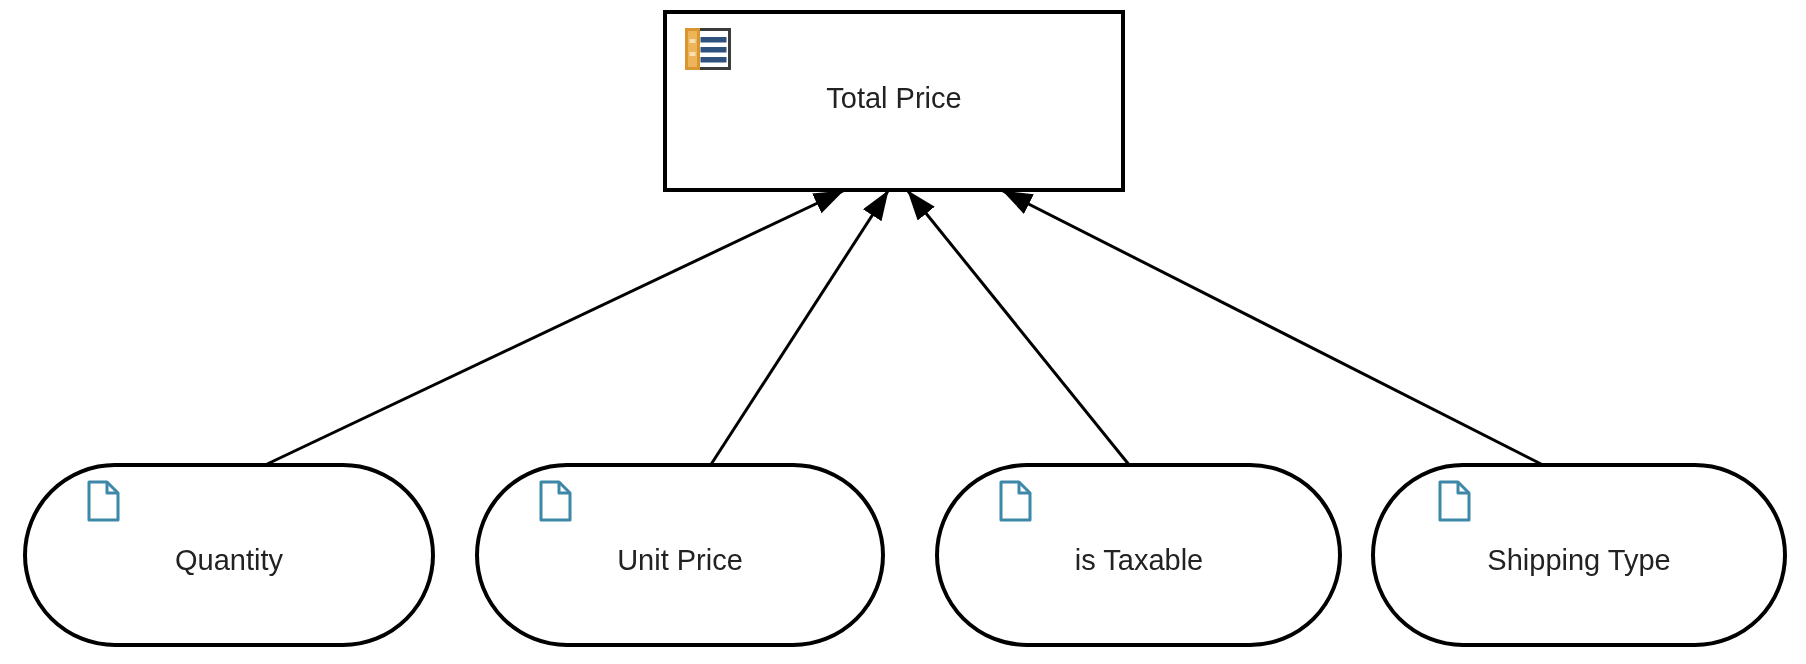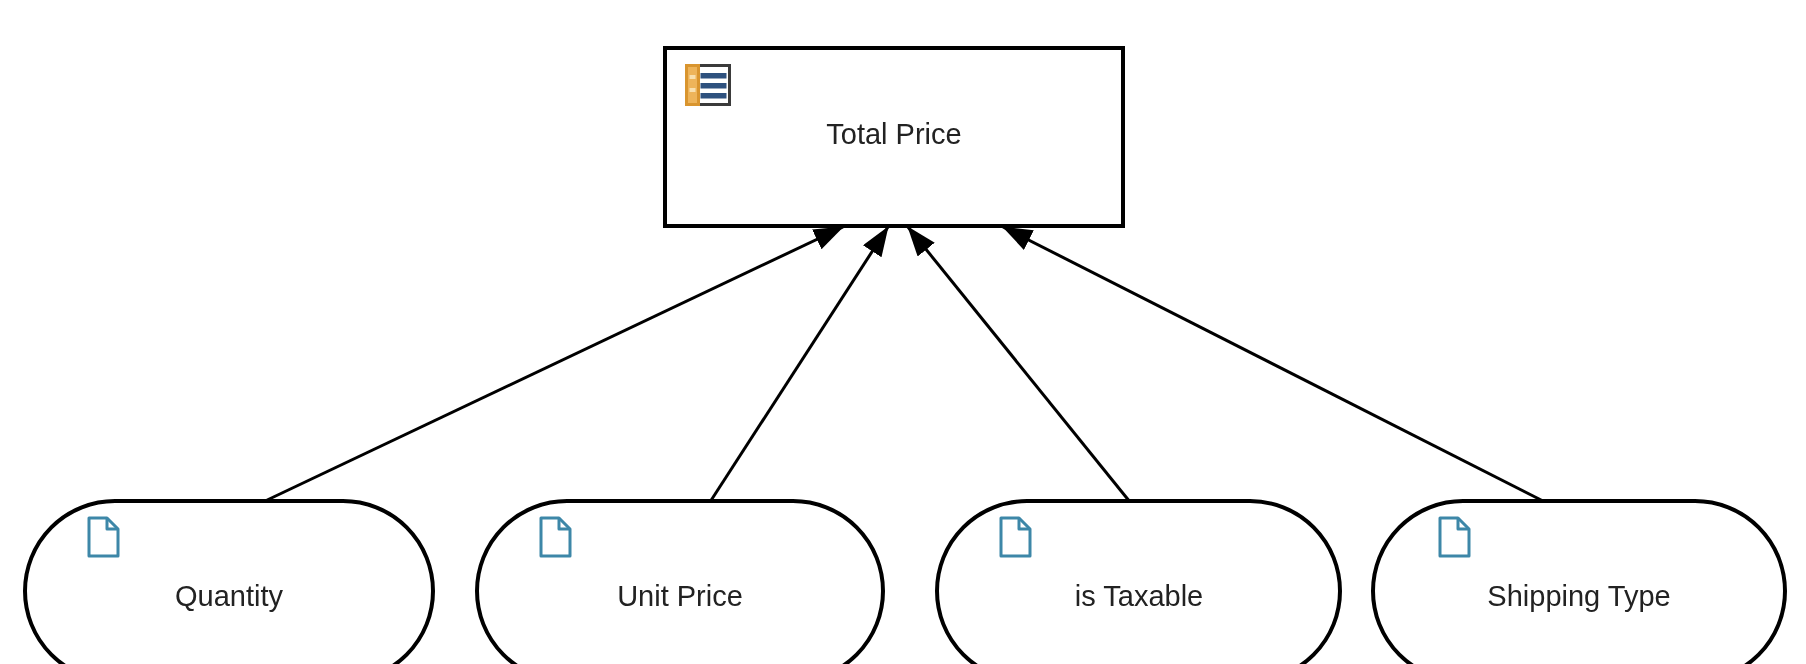--- a/index.html
+++ b/index.html
@@ -9,21 +9,20 @@
     height: 664px;
     background: #ffffff;
     font-family: "Liberation Sans", sans-serif;
     overflow: hidden;
   }
   .canvas {
     position: relative;
     width: 1806px;
     height: 502px;
     background: #ffffff;
-    margin-top: 36px;
   }
   svg { display: block; }
   .conn {
     fill: none;
     stroke: #000000;
     stroke-width: 3;
   }
   .decision-rect {
     fill: #ffffff;
     stroke-width: 4;

